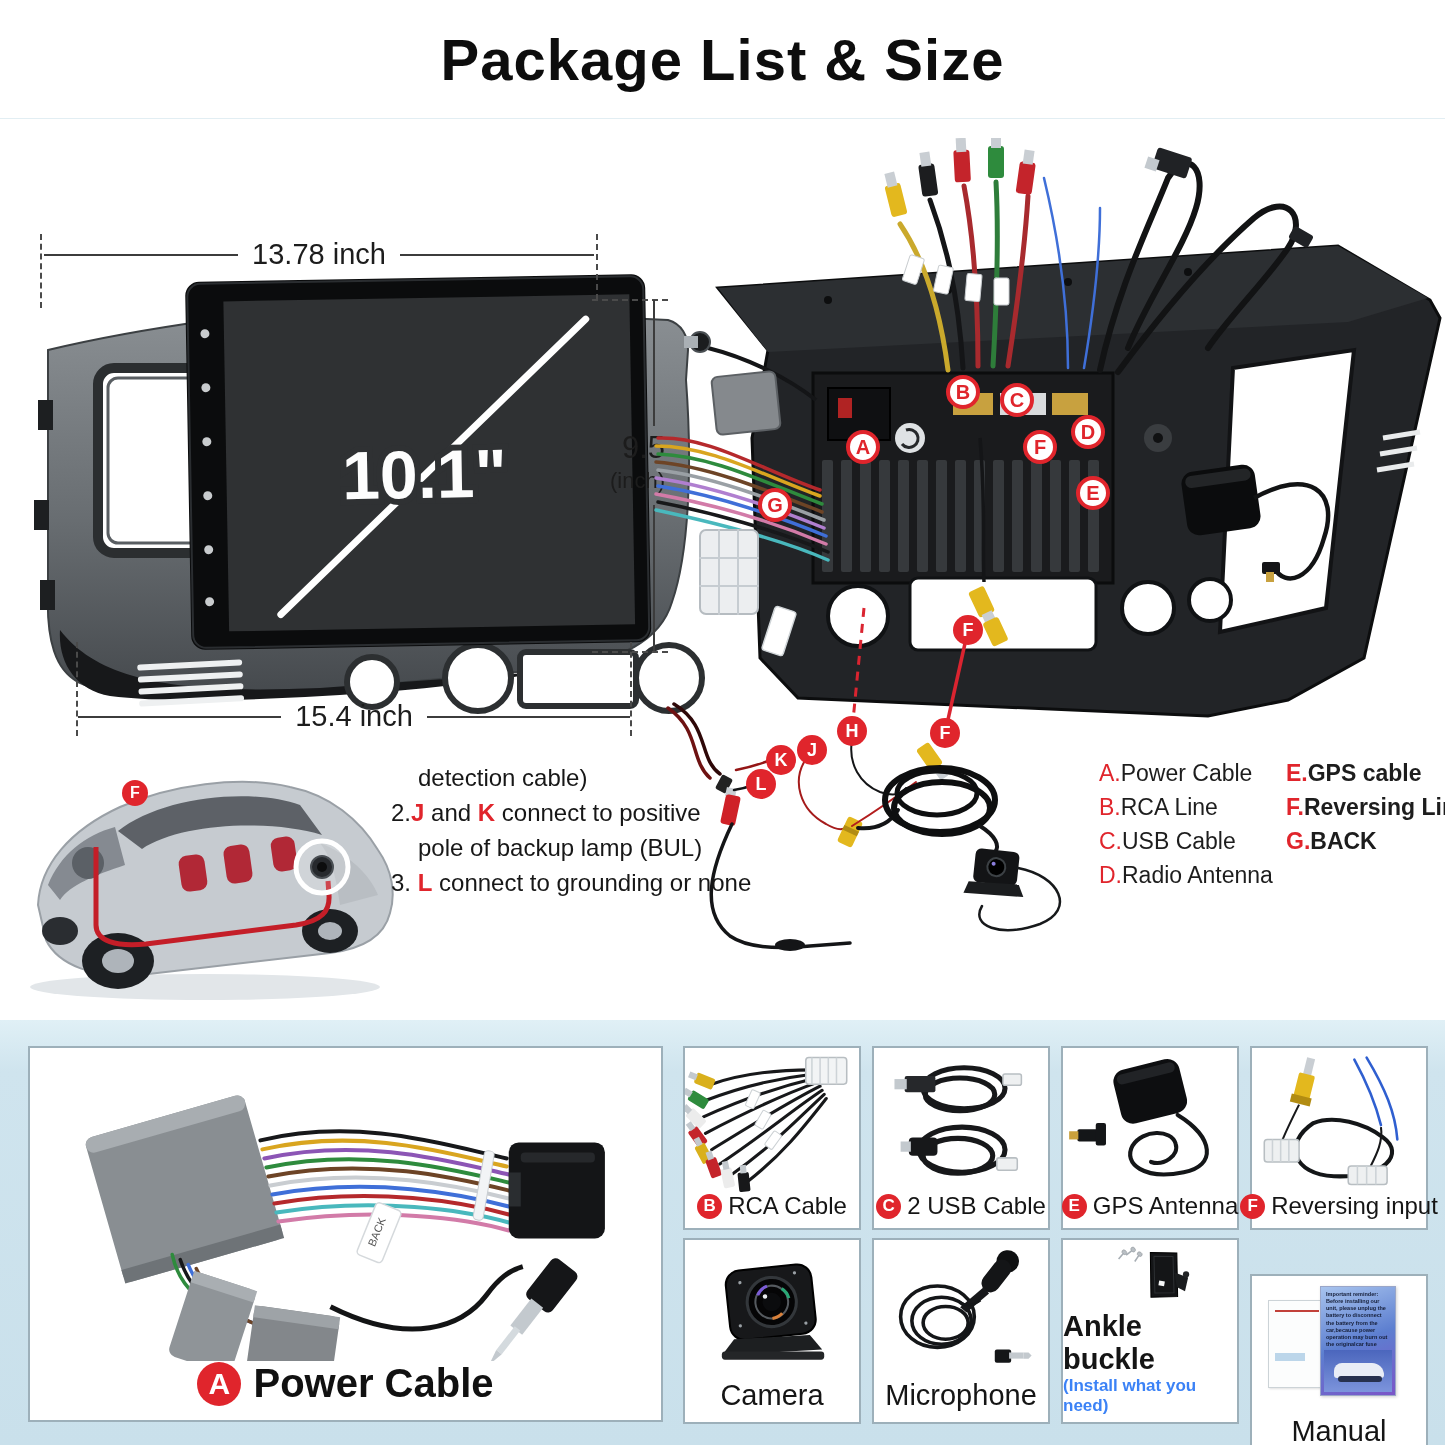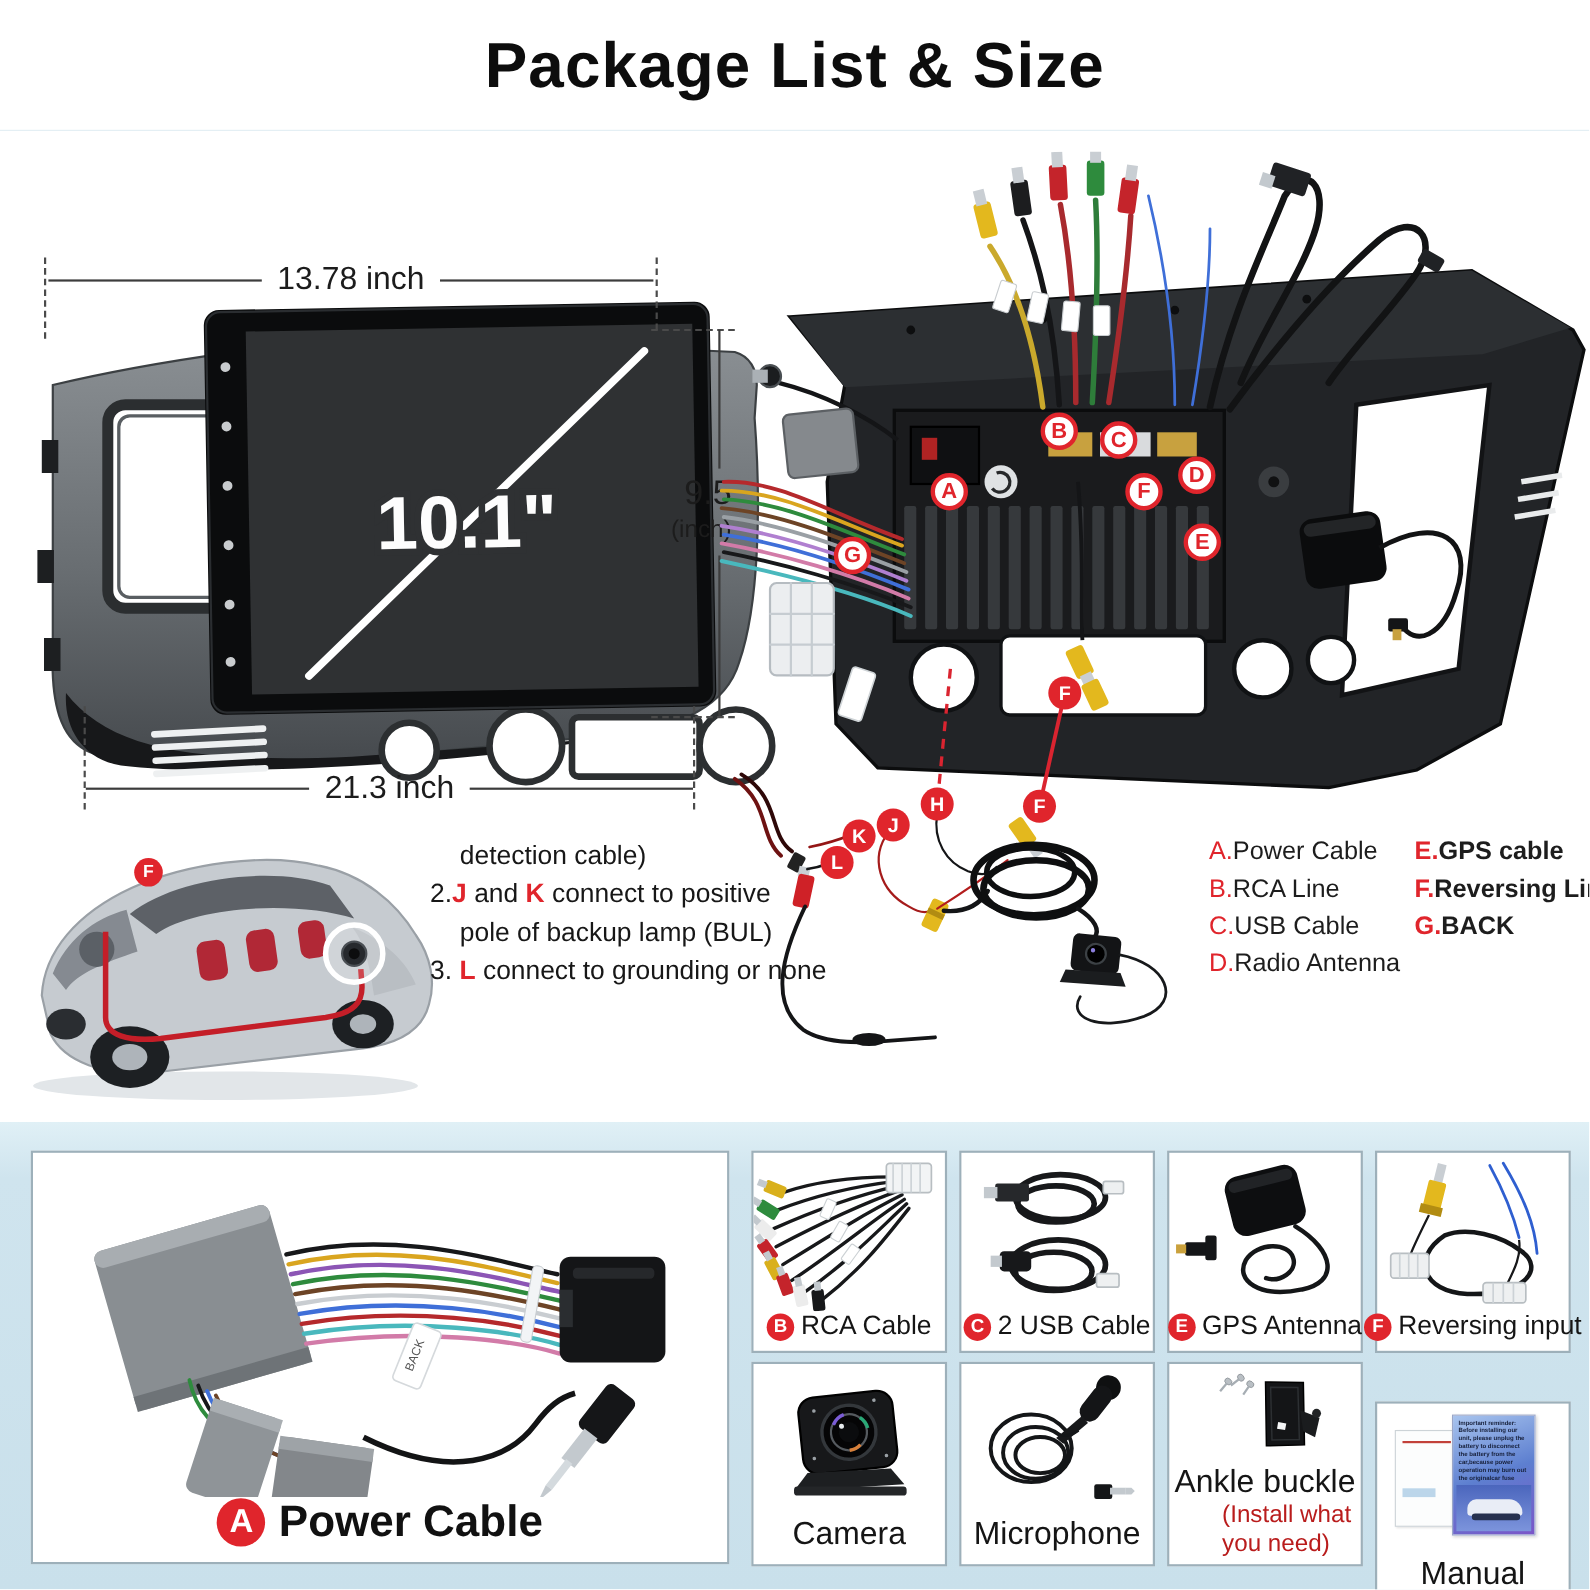--- a/index.html
+++ b/index.html
@@ -41,23 +41,23 @@
   .card{position:absolute;background:#ffffff;border:2px solid #9db0ba;box-sizing:border-box;
         display:flex;flex-direction:column;align-items:center;}
   .card .art{position:relative;flex:1;width:100%;}
   .card .art svg{position:absolute;left:0;top:0;width:100%;height:100%;}
   .card-label{display:flex;align-items:center;gap:6px;padding-bottom:8px;font-size:24px;color:#151515;white-space:nowrap;}
   .card-label.big{font-size:29px;padding-bottom:10px;}
   .chip{border-radius:50%;background:#e0252c;color:#fff;font-weight:700;display:flex;
         align-items:center;justify-content:center;flex:none;}
   .chip.sm{width:25px;height:25px;font-size:17px;}
   .chip.lg{width:44px;height:44px;font-size:30px;}
-  .ankle-label{display:flex;flex-direction:column;align-items:center;padding-bottom:6px;}
+  .ankle-label{display:flex;flex-direction:column;align-items:center;padding-bottom:6px;font-weight:bold;}
   .ankle-label .main{font-size:29px;color:#151515;}
-  .ankle-label .sub{font-size:22px;color:#b91c1c;margin-left:48px;}
+  .ankle-label .sub{font-size:17px;color:#3b82f6;}
   .power-label{display:flex;align-items:center;gap:12px;padding-bottom:14px;font-size:40px;font-weight:700;color:#111;}
   
   .manual-art{position:relative;width:100%;height:100%;}
   .booklet{position:absolute;left:16px;top:24px;width:56px;height:86px;background:#fcfdfd;
            border:1px solid #ccd3d7;box-shadow:1px 1px 2px rgba(0,0,0,.12);}
   .booklet::before{content:"";position:absolute;left:6px;top:9px;right:6px;border-top:2px solid #c2413a;}
   .booklet::after{content:"";position:absolute;left:6px;bottom:26px;width:30px;height:8px;background:#bcd6ea;}
   .m-cover{position:absolute;left:68px;top:10px;width:74px;height:108px;border:1px solid #9aa6c8;
            background:linear-gradient(160deg,#a8c4ee 0%,#5d7fd0 50%,#7a55c8 100%);box-shadow:1px 1px 3px rgba(0,0,0,.18);}
   .m-note{font-size:5.5px;line-height:1.3;color:#151e38;padding:4px 5px;font-weight:700;}
@@ -133,21 +133,21 @@
   <div class="tick-h" style="left:592px;top:299px;width:76px;"></div>
   <div class="solid-v" style="left:653px;top:300px;height:126px;"></div>
   <div class="solid-v" style="left:653px;top:505px;height:147px;"></div>
   <div class="side-dim-val" style="left:622px;top:430px;">9.5</div>
   <div class="side-dim-unit" style="left:610px;top:468px;">(inch)</div>
   <div class="tick-h" style="left:592px;top:651px;width:76px;"></div>
   <div class="tick-v" style="left:76px;top:642px;height:94px;"></div>
   <div class="tick-v" style="left:630px;top:642px;height:94px;"></div>
   <div class="dim-row" style="left:78px;top:700px;width:552px;">
     <span class="dline"></span>
-    <span class="dim-text">21.3 inch</span>
+    <span class="dim-text">15.4 inch</span>
     <span class="dline"></span>
   </div>
 
   <svg style="position:absolute;left:648px;top:138px;" width="800" height="604" viewBox="0 0 800 604">
     <g>
       <path d="M70,150 L690,108 L782,162 L792,180 L716,520 L640,562 L560,578 L150,560 L112,520 L104,300 L120,212 Z" fill="#222427" stroke="#0c0d0e" stroke-width="3"></path>
       <path d="M585,230 L706,212 L678,470 L572,494 Z" fill="#ffffff" stroke="#121315" stroke-width="4"></path>
       <path d="M70,150 L690,108 L780,160 L700,184 L120,214 Z" fill="#2c2f32"></path>
       <circle cx="180" cy="162" r="4" fill="#0d0e0f"></circle>
         <circle cx="300" cy="152" r="4" fill="#0d0e0f"></circle>

